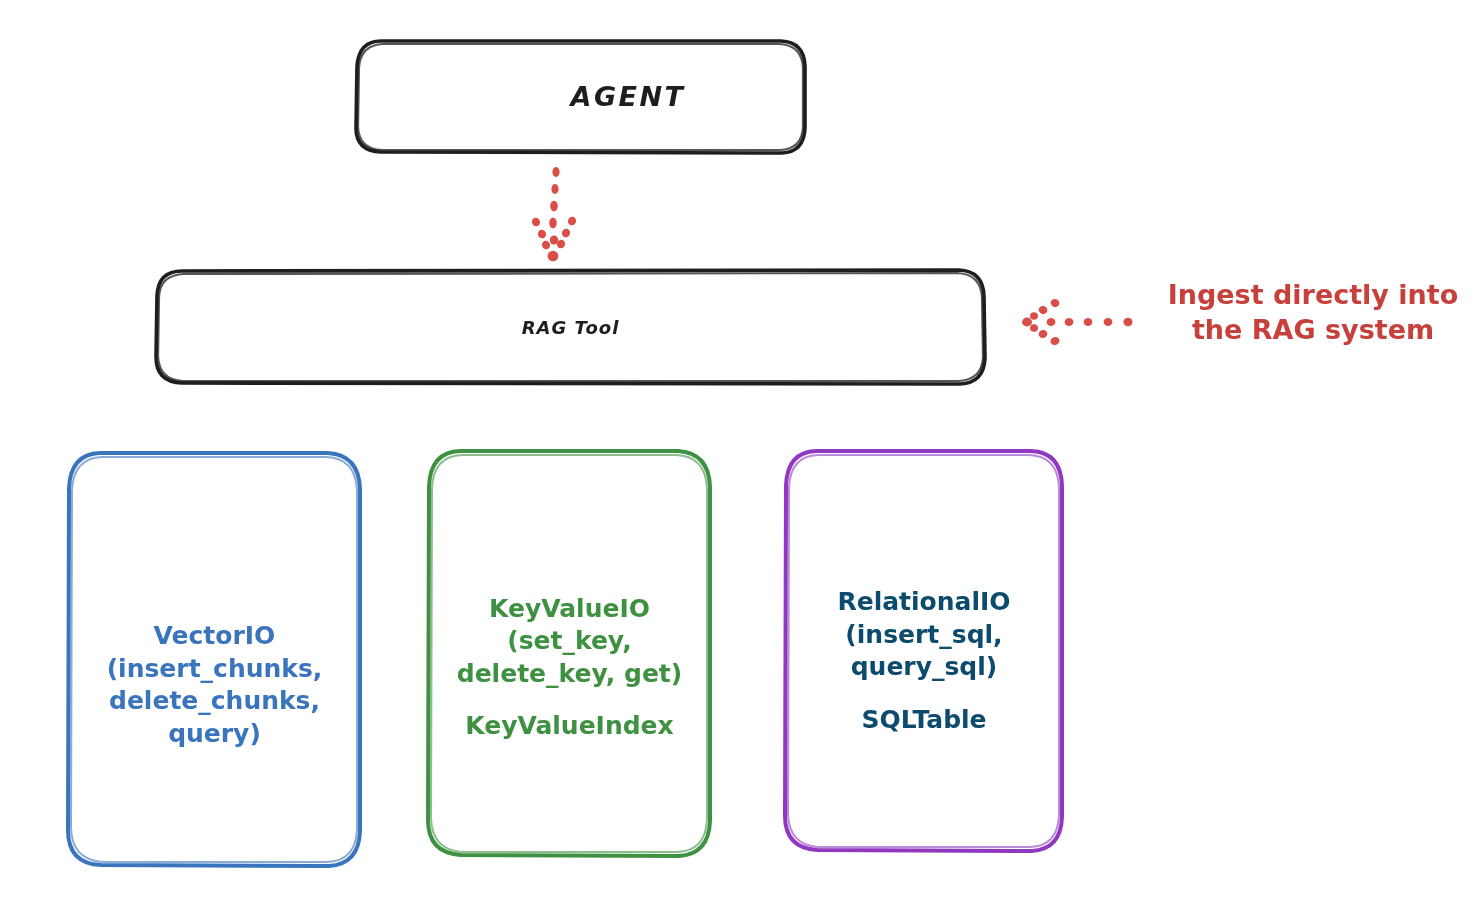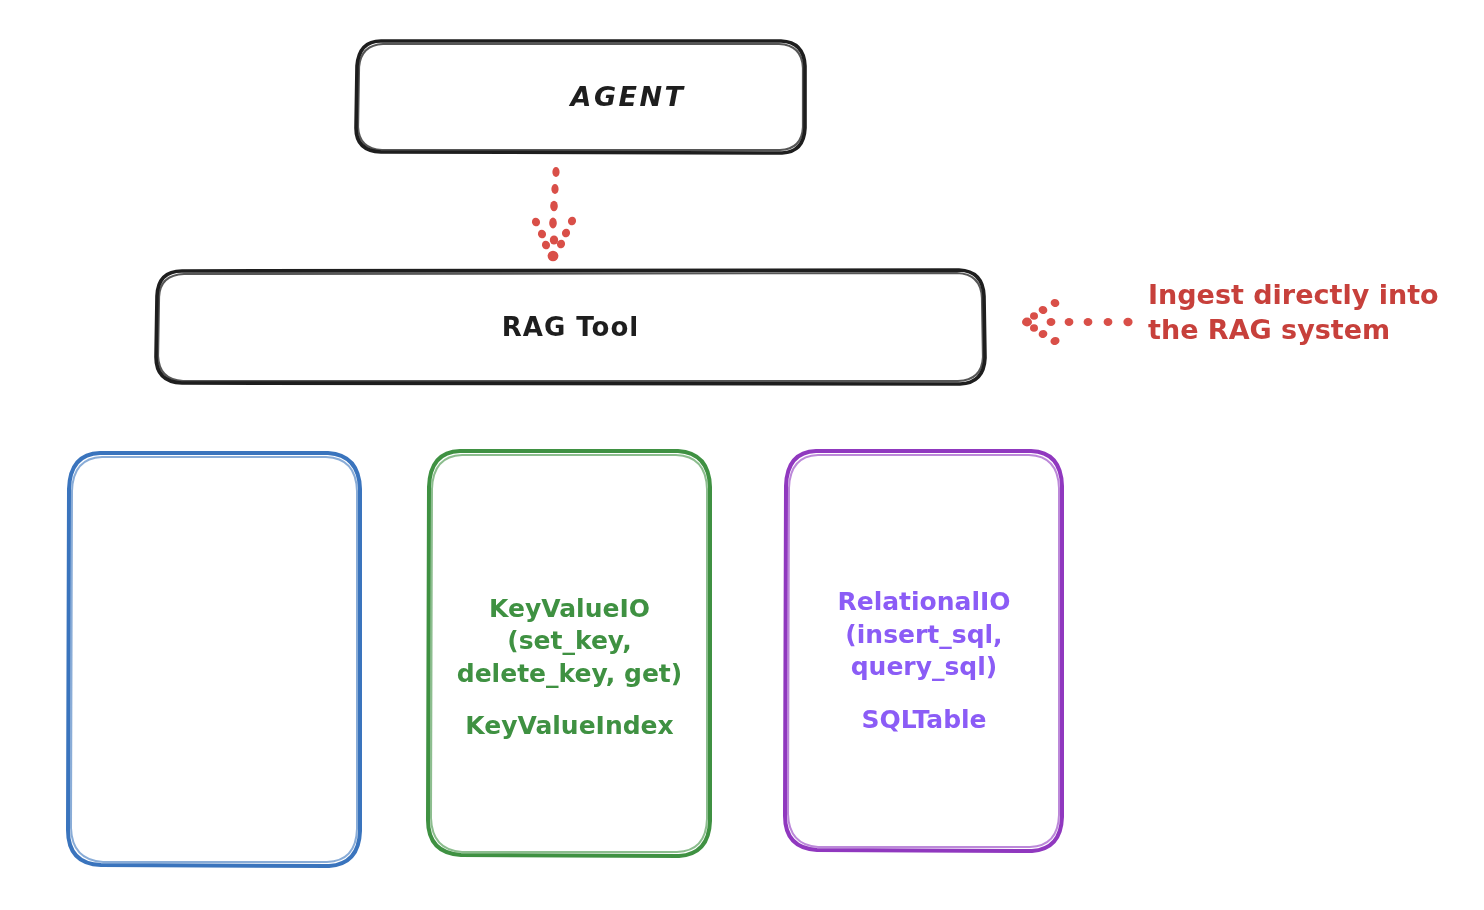--- a/index.html
+++ b/index.html
@@ -58,24 +58,25 @@
   }
 
   
   #ragtool-box {
     left: 156px;
     top: 270px;
     width: 829px;
     height: 114px;
   }
   #ragtool-box .node-label {
-    font-size: 26px;
+    font-size: 18px;
     font-weight: 600;
     color: #1e1e1e;
     letter-spacing: 1px;
+    font-style: italic;
   }
 
   
   #vectorio-box {
     left: 68px;
     top: 452px;
     width: 293px;
     height: 414px;
     padding: 0 8px;
   }
@@ -102,36 +103,37 @@
   .leaf-index {
     font-size: 25px;
     font-weight: 600;
     margin-top: 21px;
   }
   #vectorio-box .leaf-lines,
   #vectorio-box .leaf-index { color: #3a74bd; }
   #keyvalueio-box .leaf-lines,
   #keyvalueio-box .leaf-index { color: #3f9142; }
   #relationalio-box .leaf-lines,
-  #relationalio-box .leaf-index { color: #8b5cf6; }
+  #relationalio-box .leaf-index { color: #0c4a6e; }
 
   #vectorio-box .inner { margin-top: 52px; }
   #keyvalueio-box .inner { margin-top: 28px; }
   #relationalio-box .inner { margin-top: 20px; }
 
   
   #ingest-annotation {
     position: absolute;
     left: 1148px;
     top: 278px;
     width: 330px;
     color: #c7403b;
     font-size: 27px;
     font-weight: 600;
     line-height: 1.28;
+    text-align: center;
     white-space: pre-line;
     font-family: "DejaVu Sans", sans-serif;
   }
 </style>
 </head>
 <body>
 
 <div id="canvas">
 
   <svg class="sketch-svg" viewBox="0 0 1484 910">
@@ -199,20 +201,24 @@
   <div class="node" id="agent-box">
     <span class="node-label">AGENT</span>
   </div>
 
   <div class="node" id="ragtool-box">
     <span class="node-label">RAG Tool</span>
   </div>
 
   <div class="node" id="vectorio-box">
     <div class="inner">
+      <div class="leaf-lines">VectorIO
+(insert_chunks,
+delete_chunks,
+query)</div>
     </div>
   </div>
 
   <div class="node" id="keyvalueio-box">
     <div class="inner">
       <div class="leaf-lines">KeyValueIO
 (set_key,
 delete_key, get)</div>
       <div class="leaf-index">KeyValueIndex</div>
     </div>

